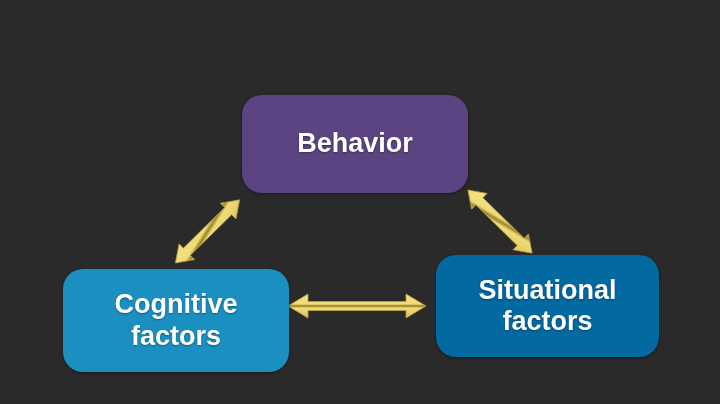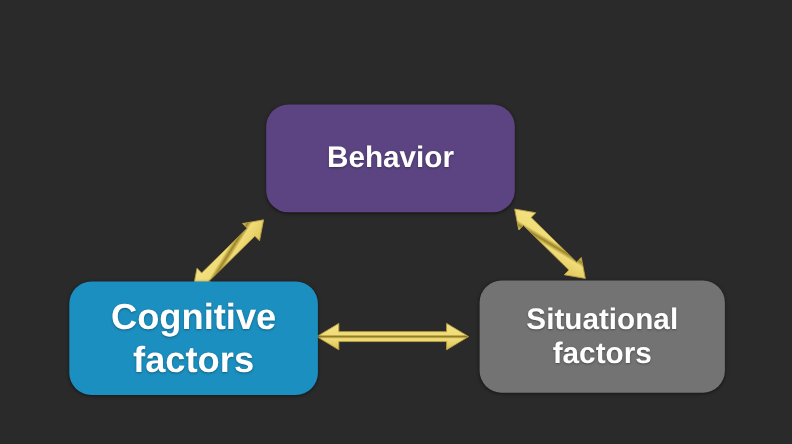--- a/index.html
+++ b/index.html
@@ -58,32 +58,32 @@
   #node-behavior {
     left: 242px;
     top: 95px;
     width: 226px;
     height: 98px;
     background: #5b4481;
     font-size: 27px;
   }
   #node-cognitive {
     left: 63px;
-    top: 256px;
+    top: 269px;
     width: 226px;
     height: 103px;
     background: #1b8fbf;
-    font-size: 33px;
+    font-size: 27px;
   }
   #node-situational {
     left: 436px;
     top: 255px;
     width: 223px;
     height: 102px;
-    background: #737373;
+    background: #0369a1;
     font-size: 27px;
   }
 
   
   #arrows {
     position: absolute;
     left: 0;
     top: 0;
     width: 720px;
     height: 404px;

